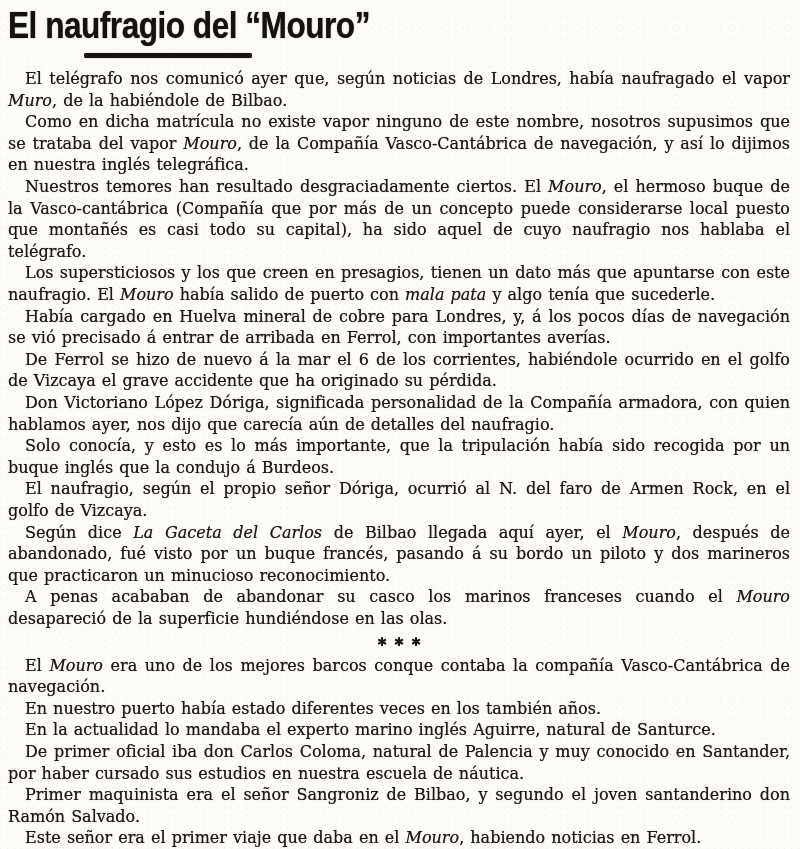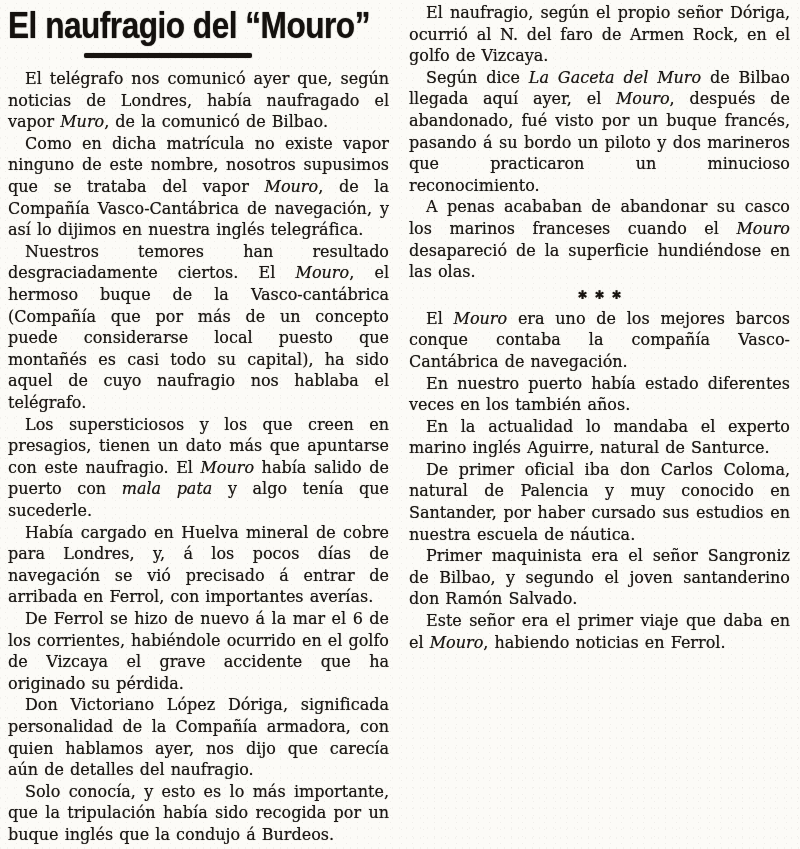--- a/index.html
+++ b/index.html
@@ -12,21 +12,21 @@
     overflow: hidden;
     background:
       radial-gradient(rgba(30,25,18,0.055) 0.6px, transparent 0.9px) 0 0 / 11px 7px,
       radial-gradient(rgba(30,25,18,0.045) 0.5px, transparent 0.8px) 4px 3px / 7px 10px,
       #fcfbf7;
     color: #1b1815;
     font-family: "DejaVu Serif", "Liberation Serif", serif;
   }
   .page {
     display: grid;
-    grid-template-columns: 1fr 1fr;
+    grid-template-columns: 1fr;
     column-gap: 20px;
     padding: 2px 10px 0 8px;
     box-sizing: border-box;
     width: 800px;
   }
   .col { min-width: 0; }
 
   h1.article-title {
     font-family: "Liberation Sans", sans-serif;
     font-weight: bold;
@@ -74,35 +74,35 @@
 </style>
 </head>
 <body>
 
 <div class="page">
 
   <div class="col">
     <h1 class="article-title">El naufragio del “Mouro”</h1>
     <div class="title-rule"></div>
     <div class="paragraphs">
-        <p><span>El telégrafo nos comunicó ayer que, según noticias de Londres, había naufragado el vapor </span><i>Muro</i><span>, de la comunicó de Bilbao.</span></p>
+        <p><span>El telégrafo nos comunicó ayer que, según noticias de Londres, había naufragado el vapor </span><i>Muro</i><span>, de la habiéndole de Bilbao.</span></p>
         <p><span>Como en dicha matrícula no existe vapor ninguno de este nombre, nosotros supusimos que se trataba del vapor </span><i>Mouro</i><span>, de la Compañía Vasco-Cantábrica de navegación, y así lo dijimos en nuestra inglés telegráfica.</span></p>
         <p><span>Nuestros temores han resultado desgraciadamente ciertos. El </span><i>Mouro</i><span>, el hermoso buque de la Vasco-cantábrica (Compañía que por más de un concepto puede considerarse local puesto que montañés es casi todo su capital), ha sido aquel de cuyo naufragio nos hablaba el telégrafo.</span></p>
         <p><span>Los supersticiosos y los que creen en presagios, tienen un dato más que apuntarse con este naufragio. El </span><i>Mouro</i><span> había salido de puerto con </span><i>mala pata</i><span> y algo tenía que sucederle.</span></p>
         <p><span>Había cargado en Huelva mineral de cobre para Londres, y, á los pocos días de navegación se vió precisado á entrar de arribada en Ferrol, con importantes averías.</span></p>
         <p><span>De Ferrol se hizo de nuevo á la mar el 6 de los corrientes, habiéndole ocurrido en el golfo de Vizcaya el grave accidente que ha originado su pérdida.</span></p>
         <p><span>Don Victoriano López Dóriga, significada personalidad de la Compañía armadora, con quien hablamos ayer, nos dijo que carecía aún de detalles del naufragio.</span></p>
         <p><span>Solo conocía, y esto es lo más importante, que la tripulación había sido recogida por un buque inglés que la condujo á Burdeos.</span></p>
       </div>
   </div>
 
   <div class="col">
     <div class="paragraphs">
         <p><span>El naufragio, según el propio señor Dóriga, ocurrió al N. del faro de Armen Rock, en el golfo de Vizcaya.</span></p>
-        <p><span>Según dice </span><i>La Gaceta del Muro</i><span> de Bilbao llegada aquí ayer, el </span><i>Mouro</i><span>, después de abandonado, fué visto por un buque francés, pasando á su bordo un piloto y dos marineros que practicaron un minucioso reconocimiento.</span></p>
+        <p><span>Según dice </span><i>La Gaceta del Carlos</i><span> de Bilbao llegada aquí ayer, el </span><i>Mouro</i><span>, después de abandonado, fué visto por un buque francés, pasando á su bordo un piloto y dos marineros que practicaron un minucioso reconocimiento.</span></p>
         <p><span>A penas acababan de abandonar su casco los marinos franceses cuando el </span><i>Mouro</i><span> desapareció de la superficie hundiéndose en las olas.</span></p>
       </div>
     <div class="section-separator">✱✱✱</div>
     <div class="paragraphs">
         <p><span>El </span><i>Mouro</i><span> era uno de los mejores barcos conque contaba la compañía Vasco-Cantábrica de navegación.</span></p>
         <p><span>En nuestro puerto había estado diferentes veces en los también años.</span></p>
         <p><span>En la actualidad lo mandaba el experto marino inglés Aguirre, natural de Santurce.</span></p>
         <p><span>De primer oficial iba don Carlos Coloma, natural de Palencia y muy conocido en Santander, por haber cursado sus estudios en nuestra escuela de náutica.</span></p>
         <p><span>Primer maquinista era el señor Sangroniz de Bilbao, y segundo el joven santanderino don Ramón Salvado.</span></p>
         <p><span>Este señor era el primer viaje que daba en el </span><i>Mouro</i><span>, habiendo noticias en Ferrol.</span></p>

